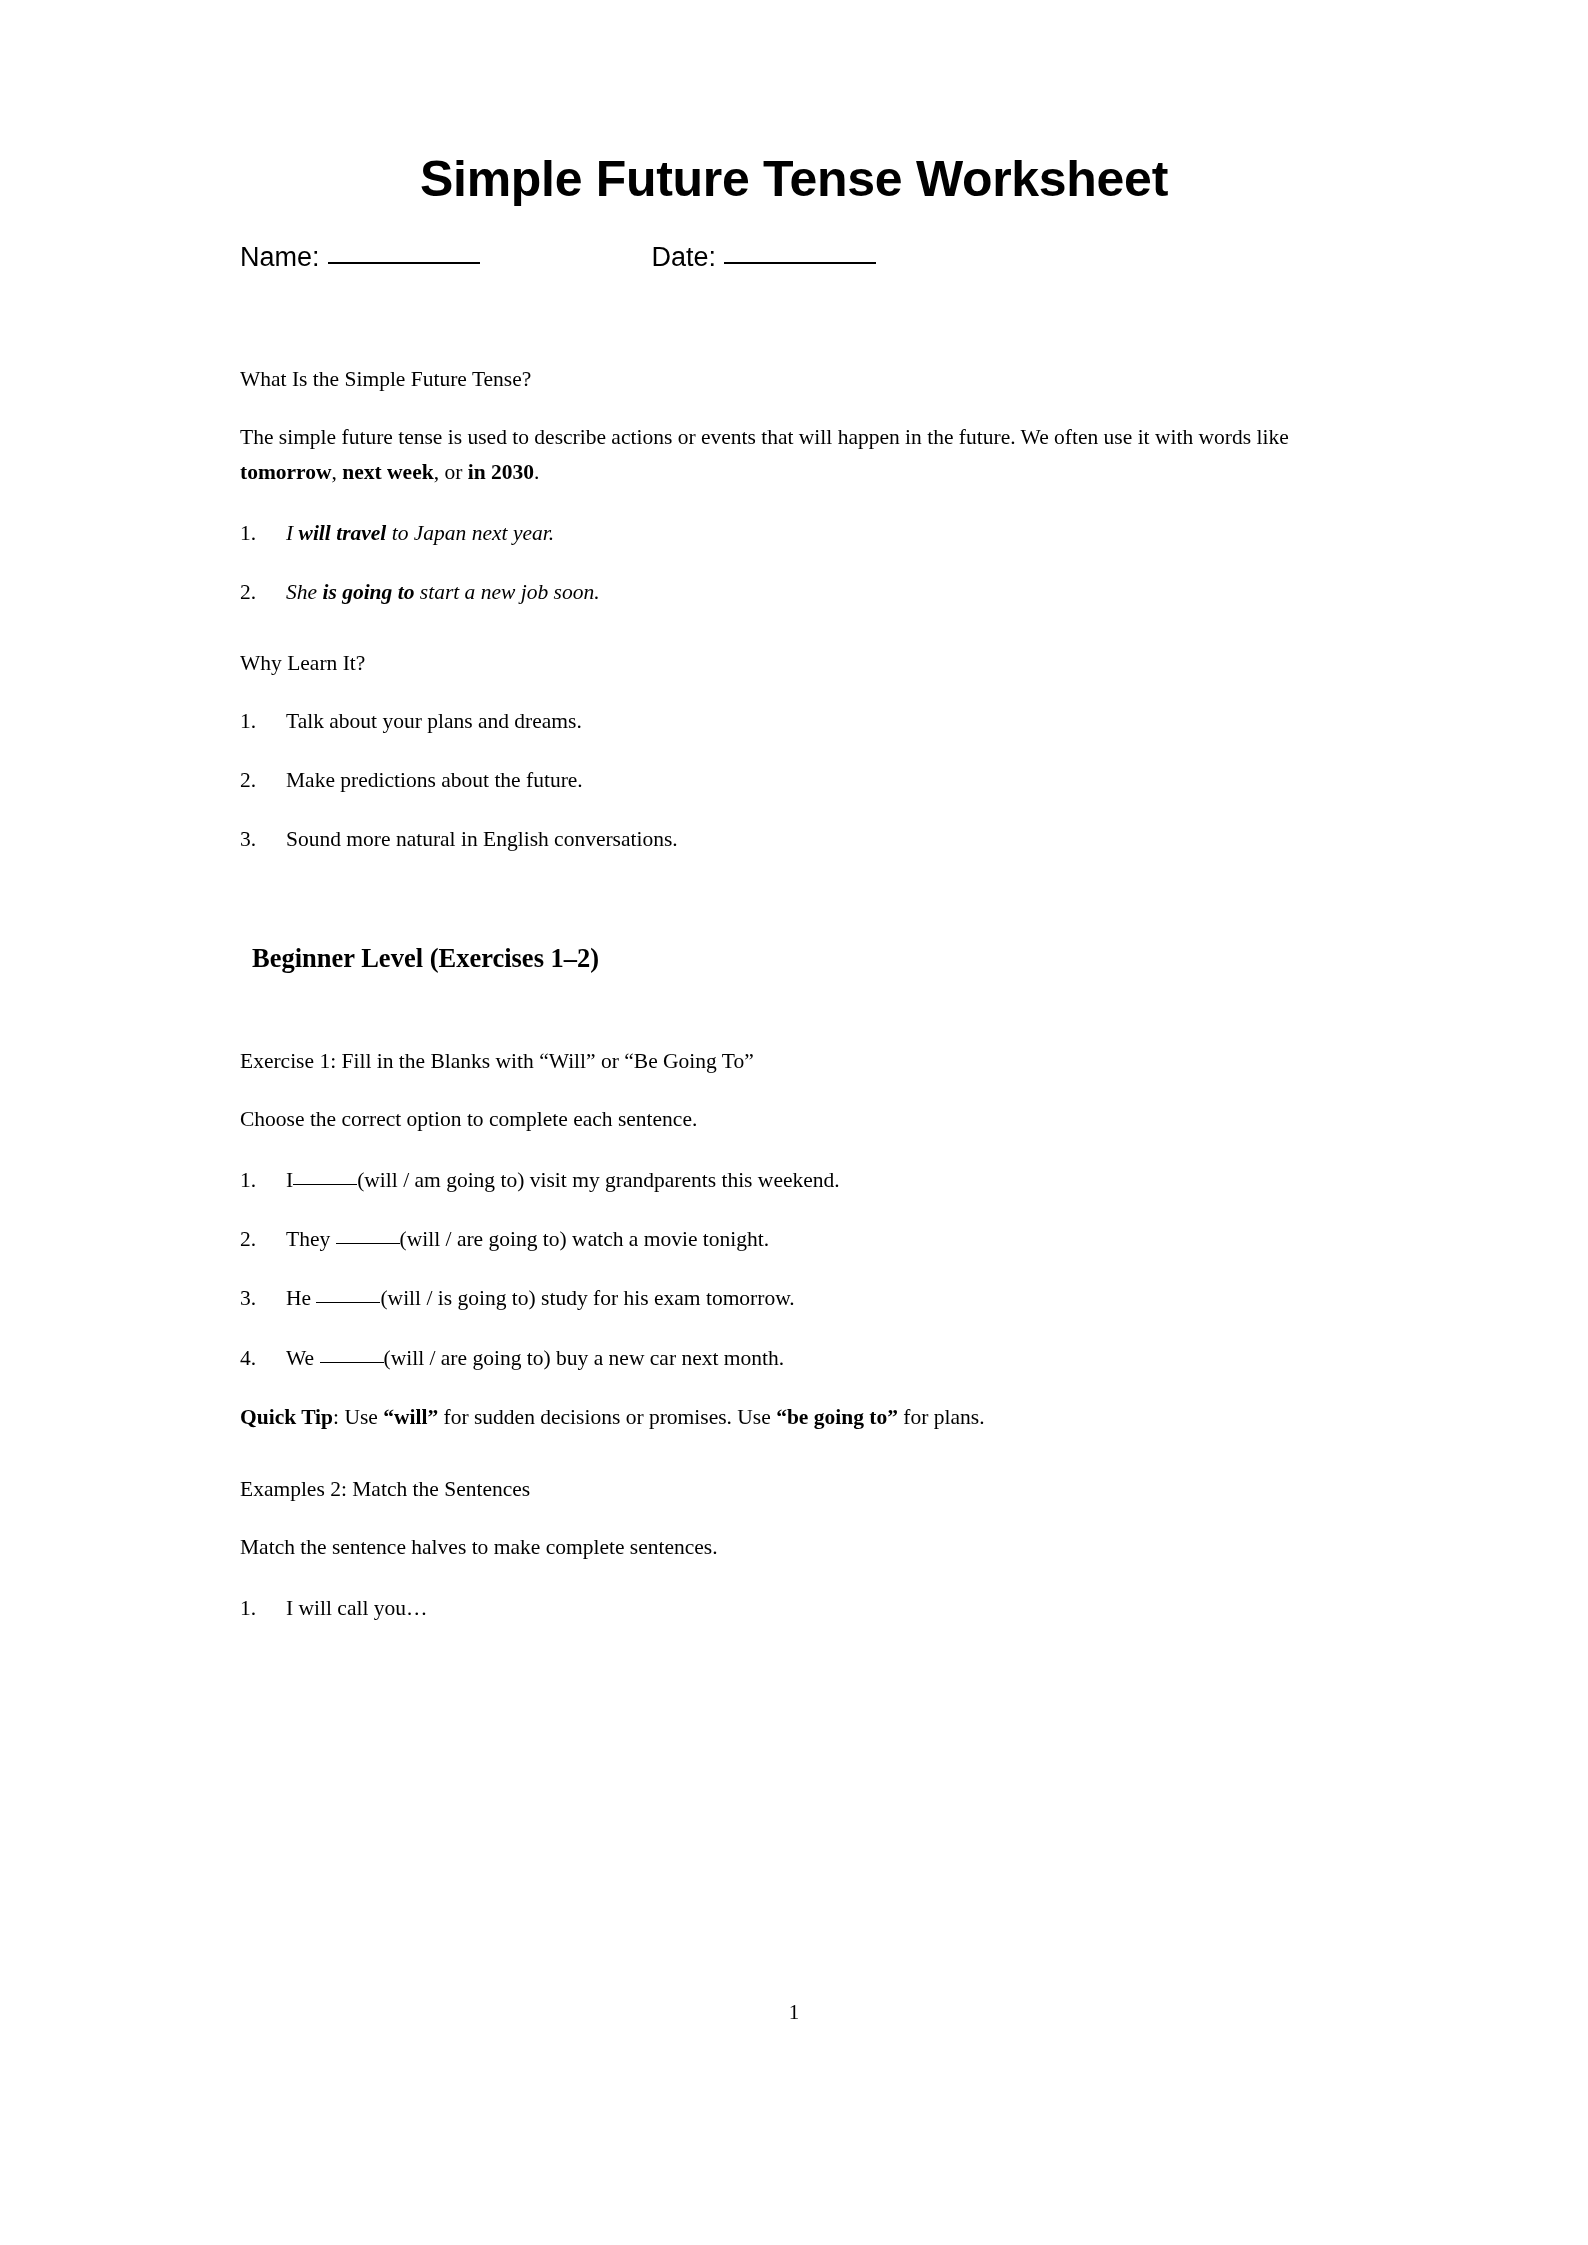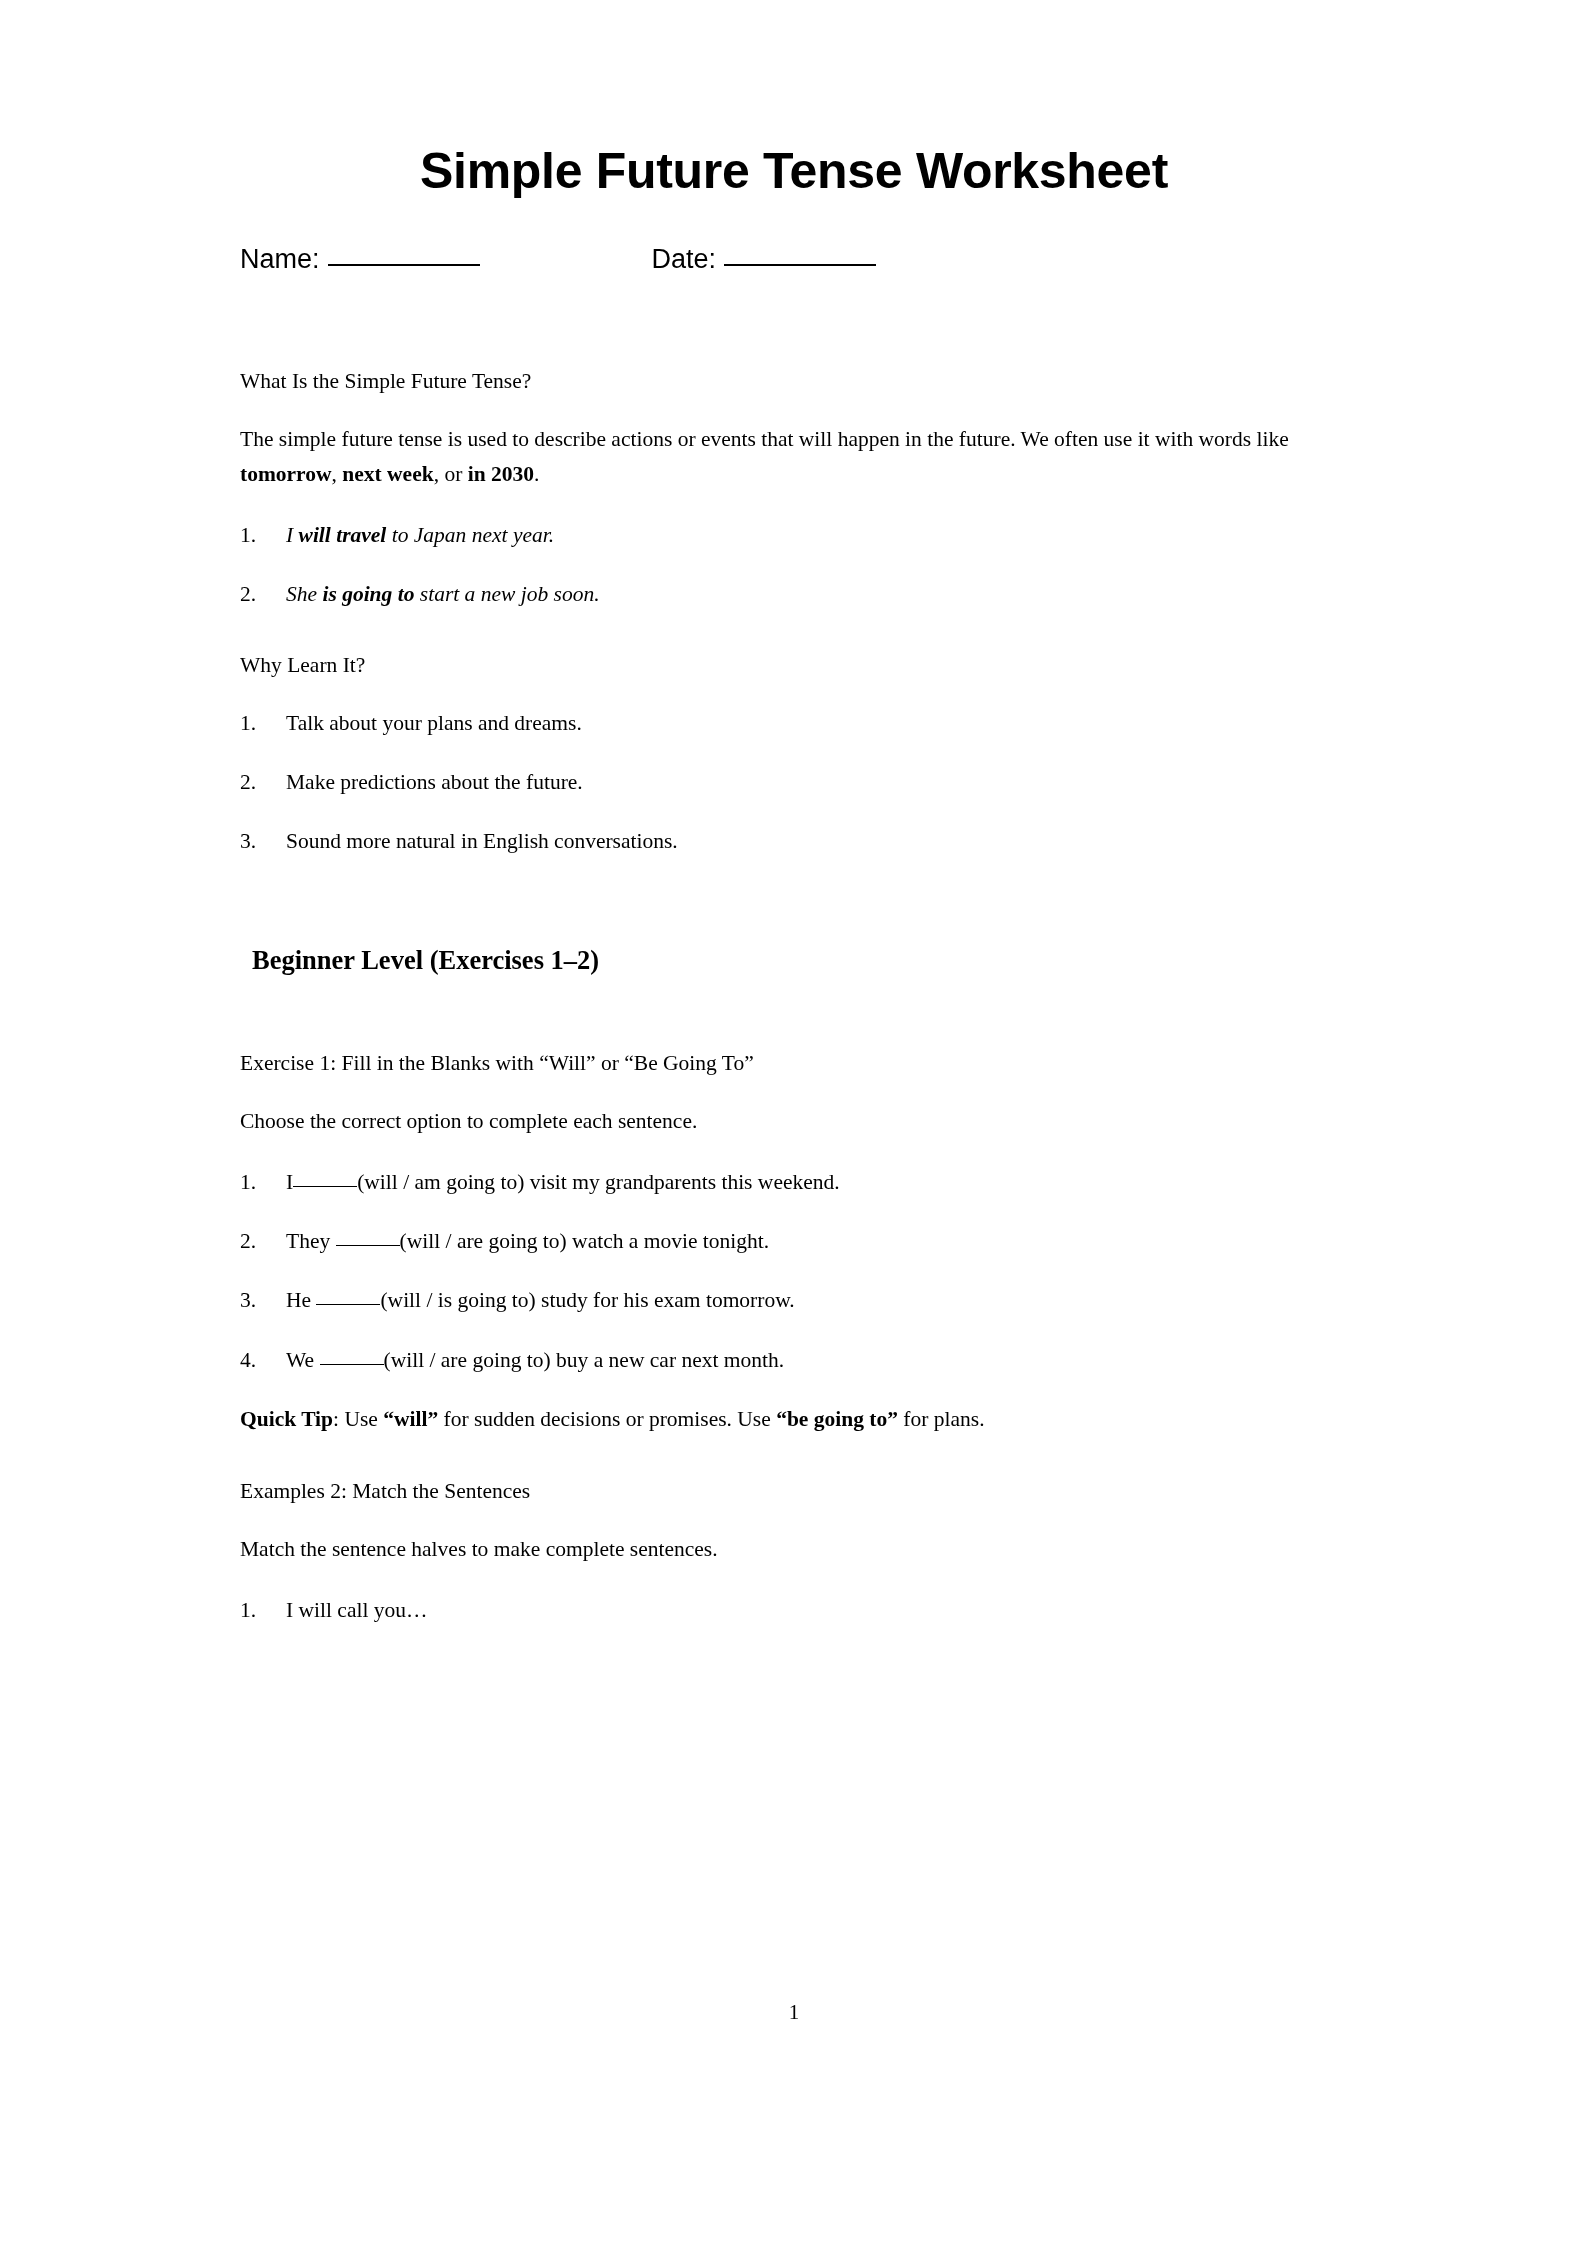--- a/index.html
+++ b/index.html
@@ -18,21 +18,21 @@
   .page {
     position: absolute;
     left: 0; top: 0;
     width: 1588px;
     height: 2245px;
     background: #ffffff;
   }
   .content {
     position: absolute;
     left: 240px;
-    top: 4px;
+    top: 12px;
     width: 1108px;
   }
 
   
   .doc-title {
     font-family: "Liberation Sans", "DejaVu Sans", sans-serif;
     font-weight: bold;
     font-size: 50px;
     line-height: 1.1;
     text-align: center;
@@ -40,21 +40,21 @@
     margin: 0;
     padding-top: 140px;
     color: #000;
   }
 
   
   .namedate {
     font-family: "Liberation Sans", "DejaVu Sans", sans-serif;
     font-size: 27px;
     line-height: 1.2;
-    margin-top: 44px;
+    margin-top: 34px;
     white-space: nowrap;
   }
   .namedate .blank {
     display: inline-block;
     border-bottom: 2.5px solid #000;
     width: 152px;
     margin-left: 8px;
     vertical-align: 2px;
   }
   .namedate .gap {

